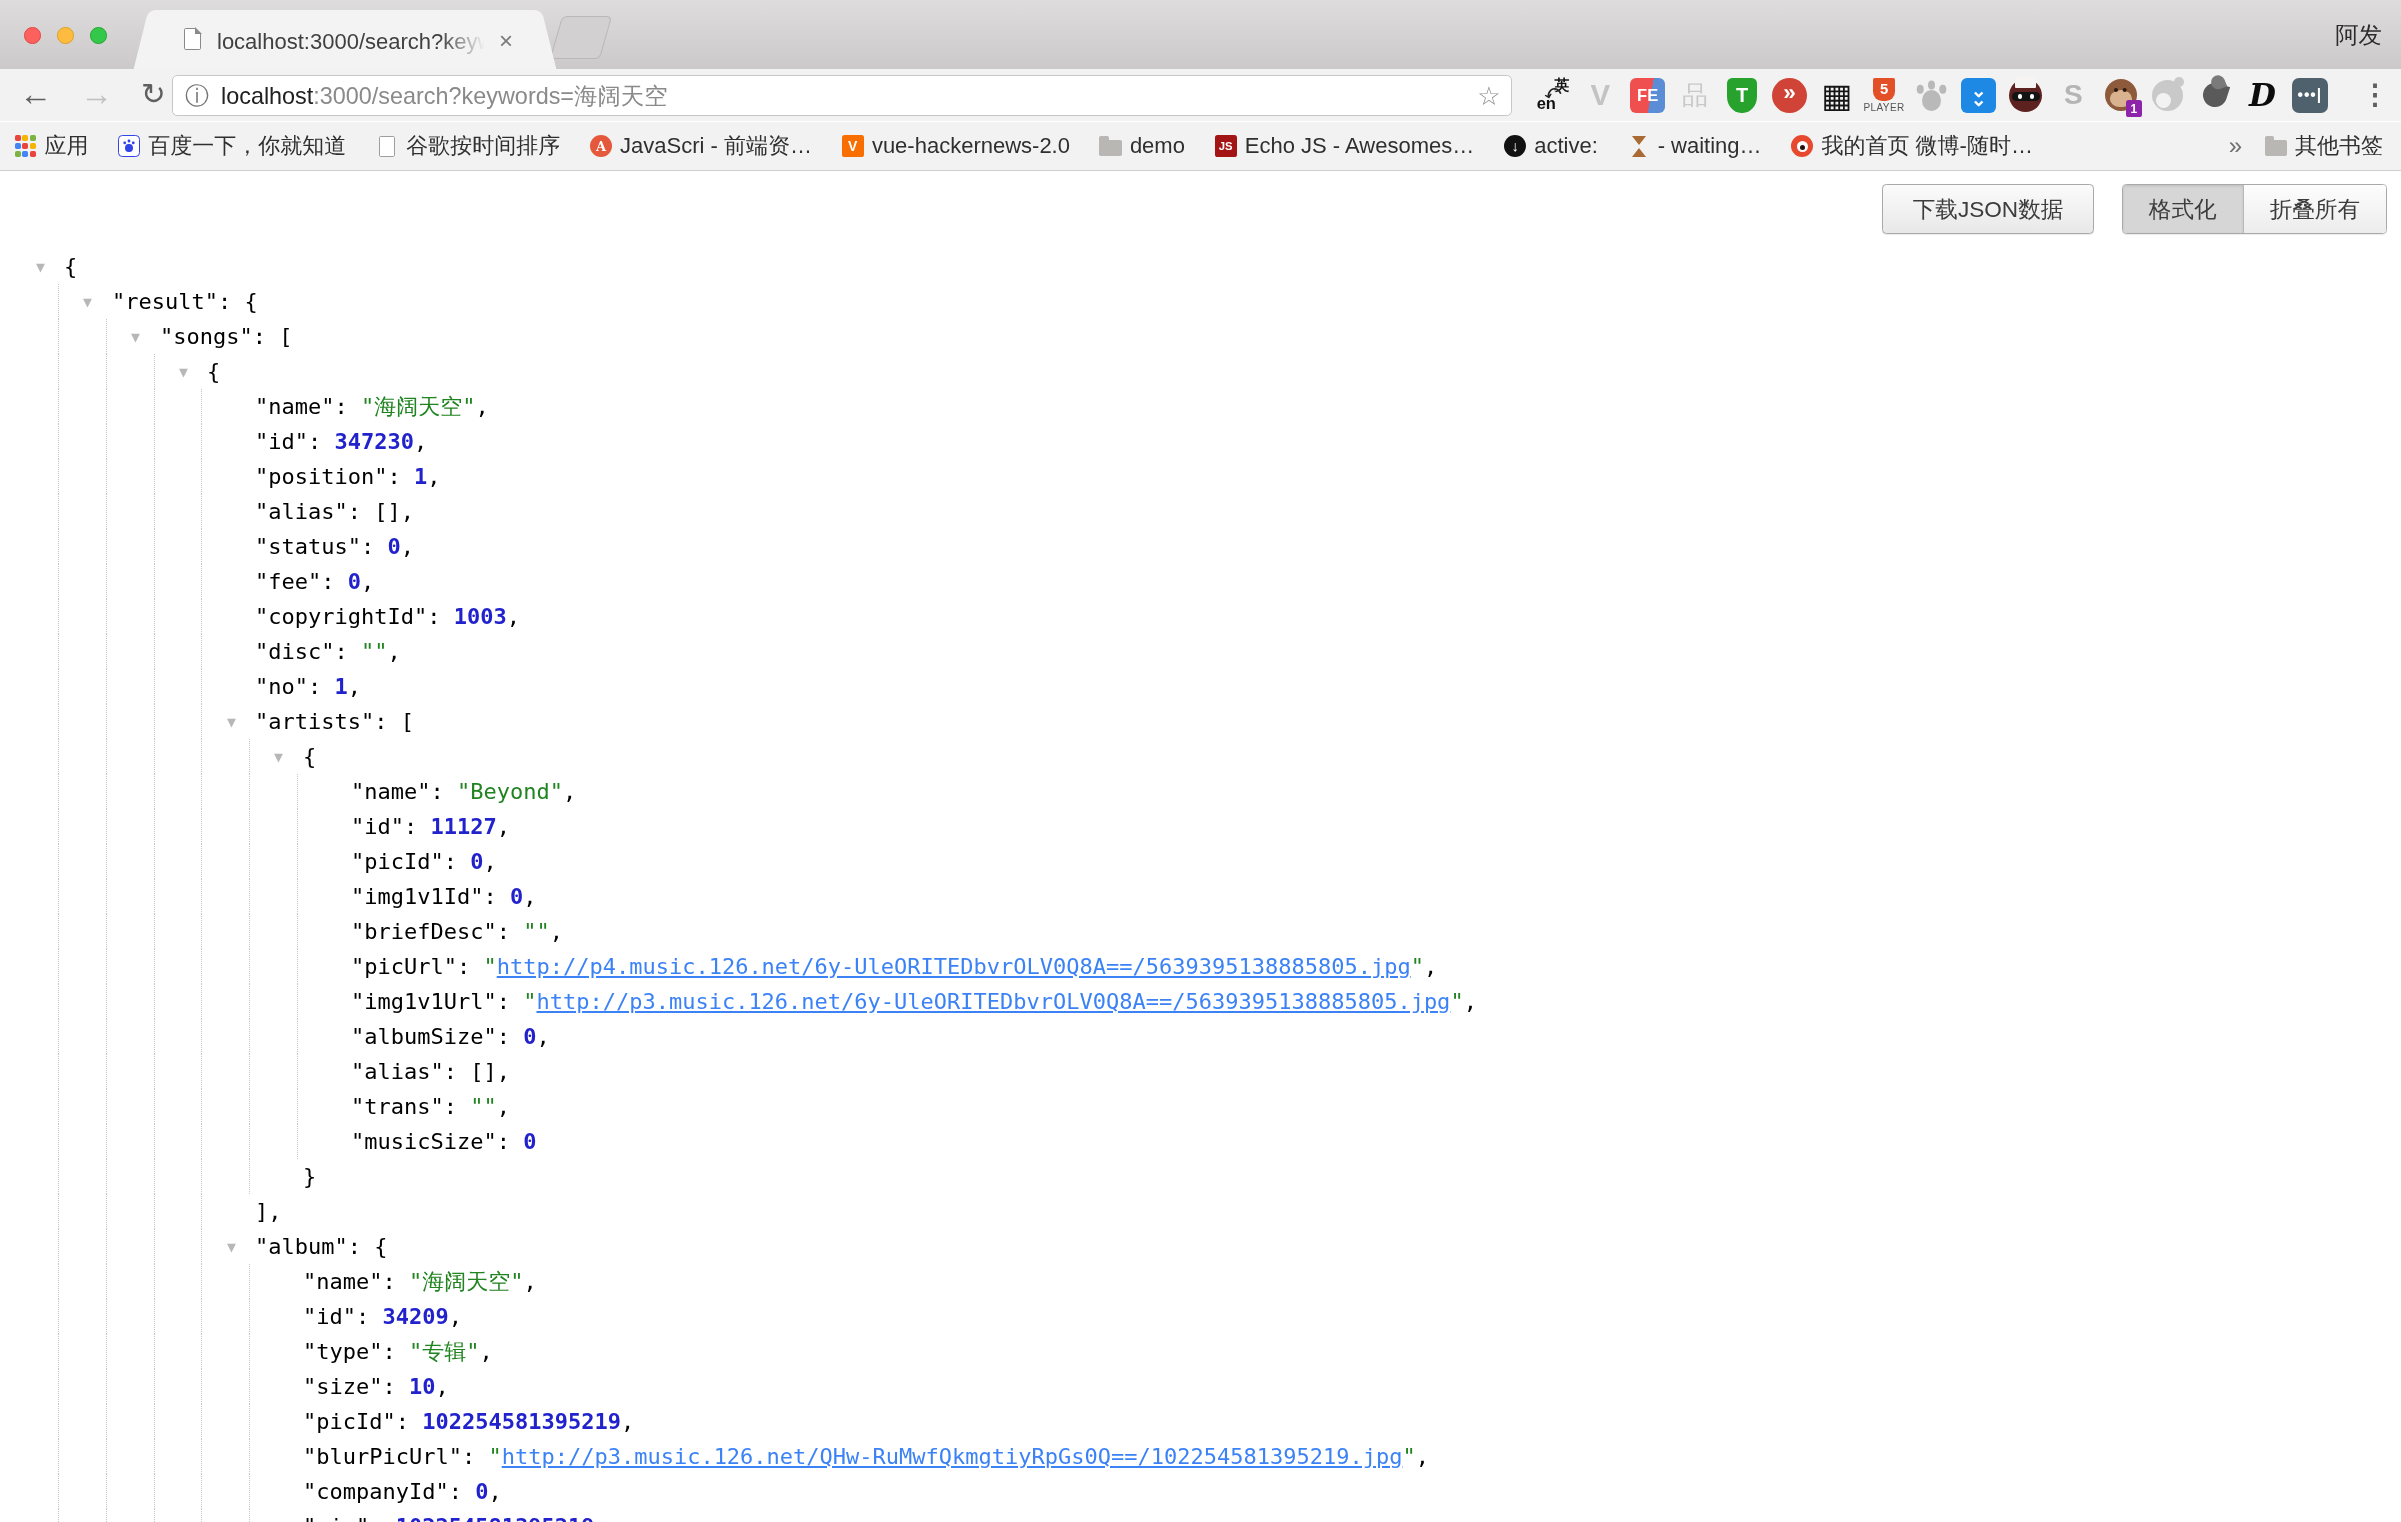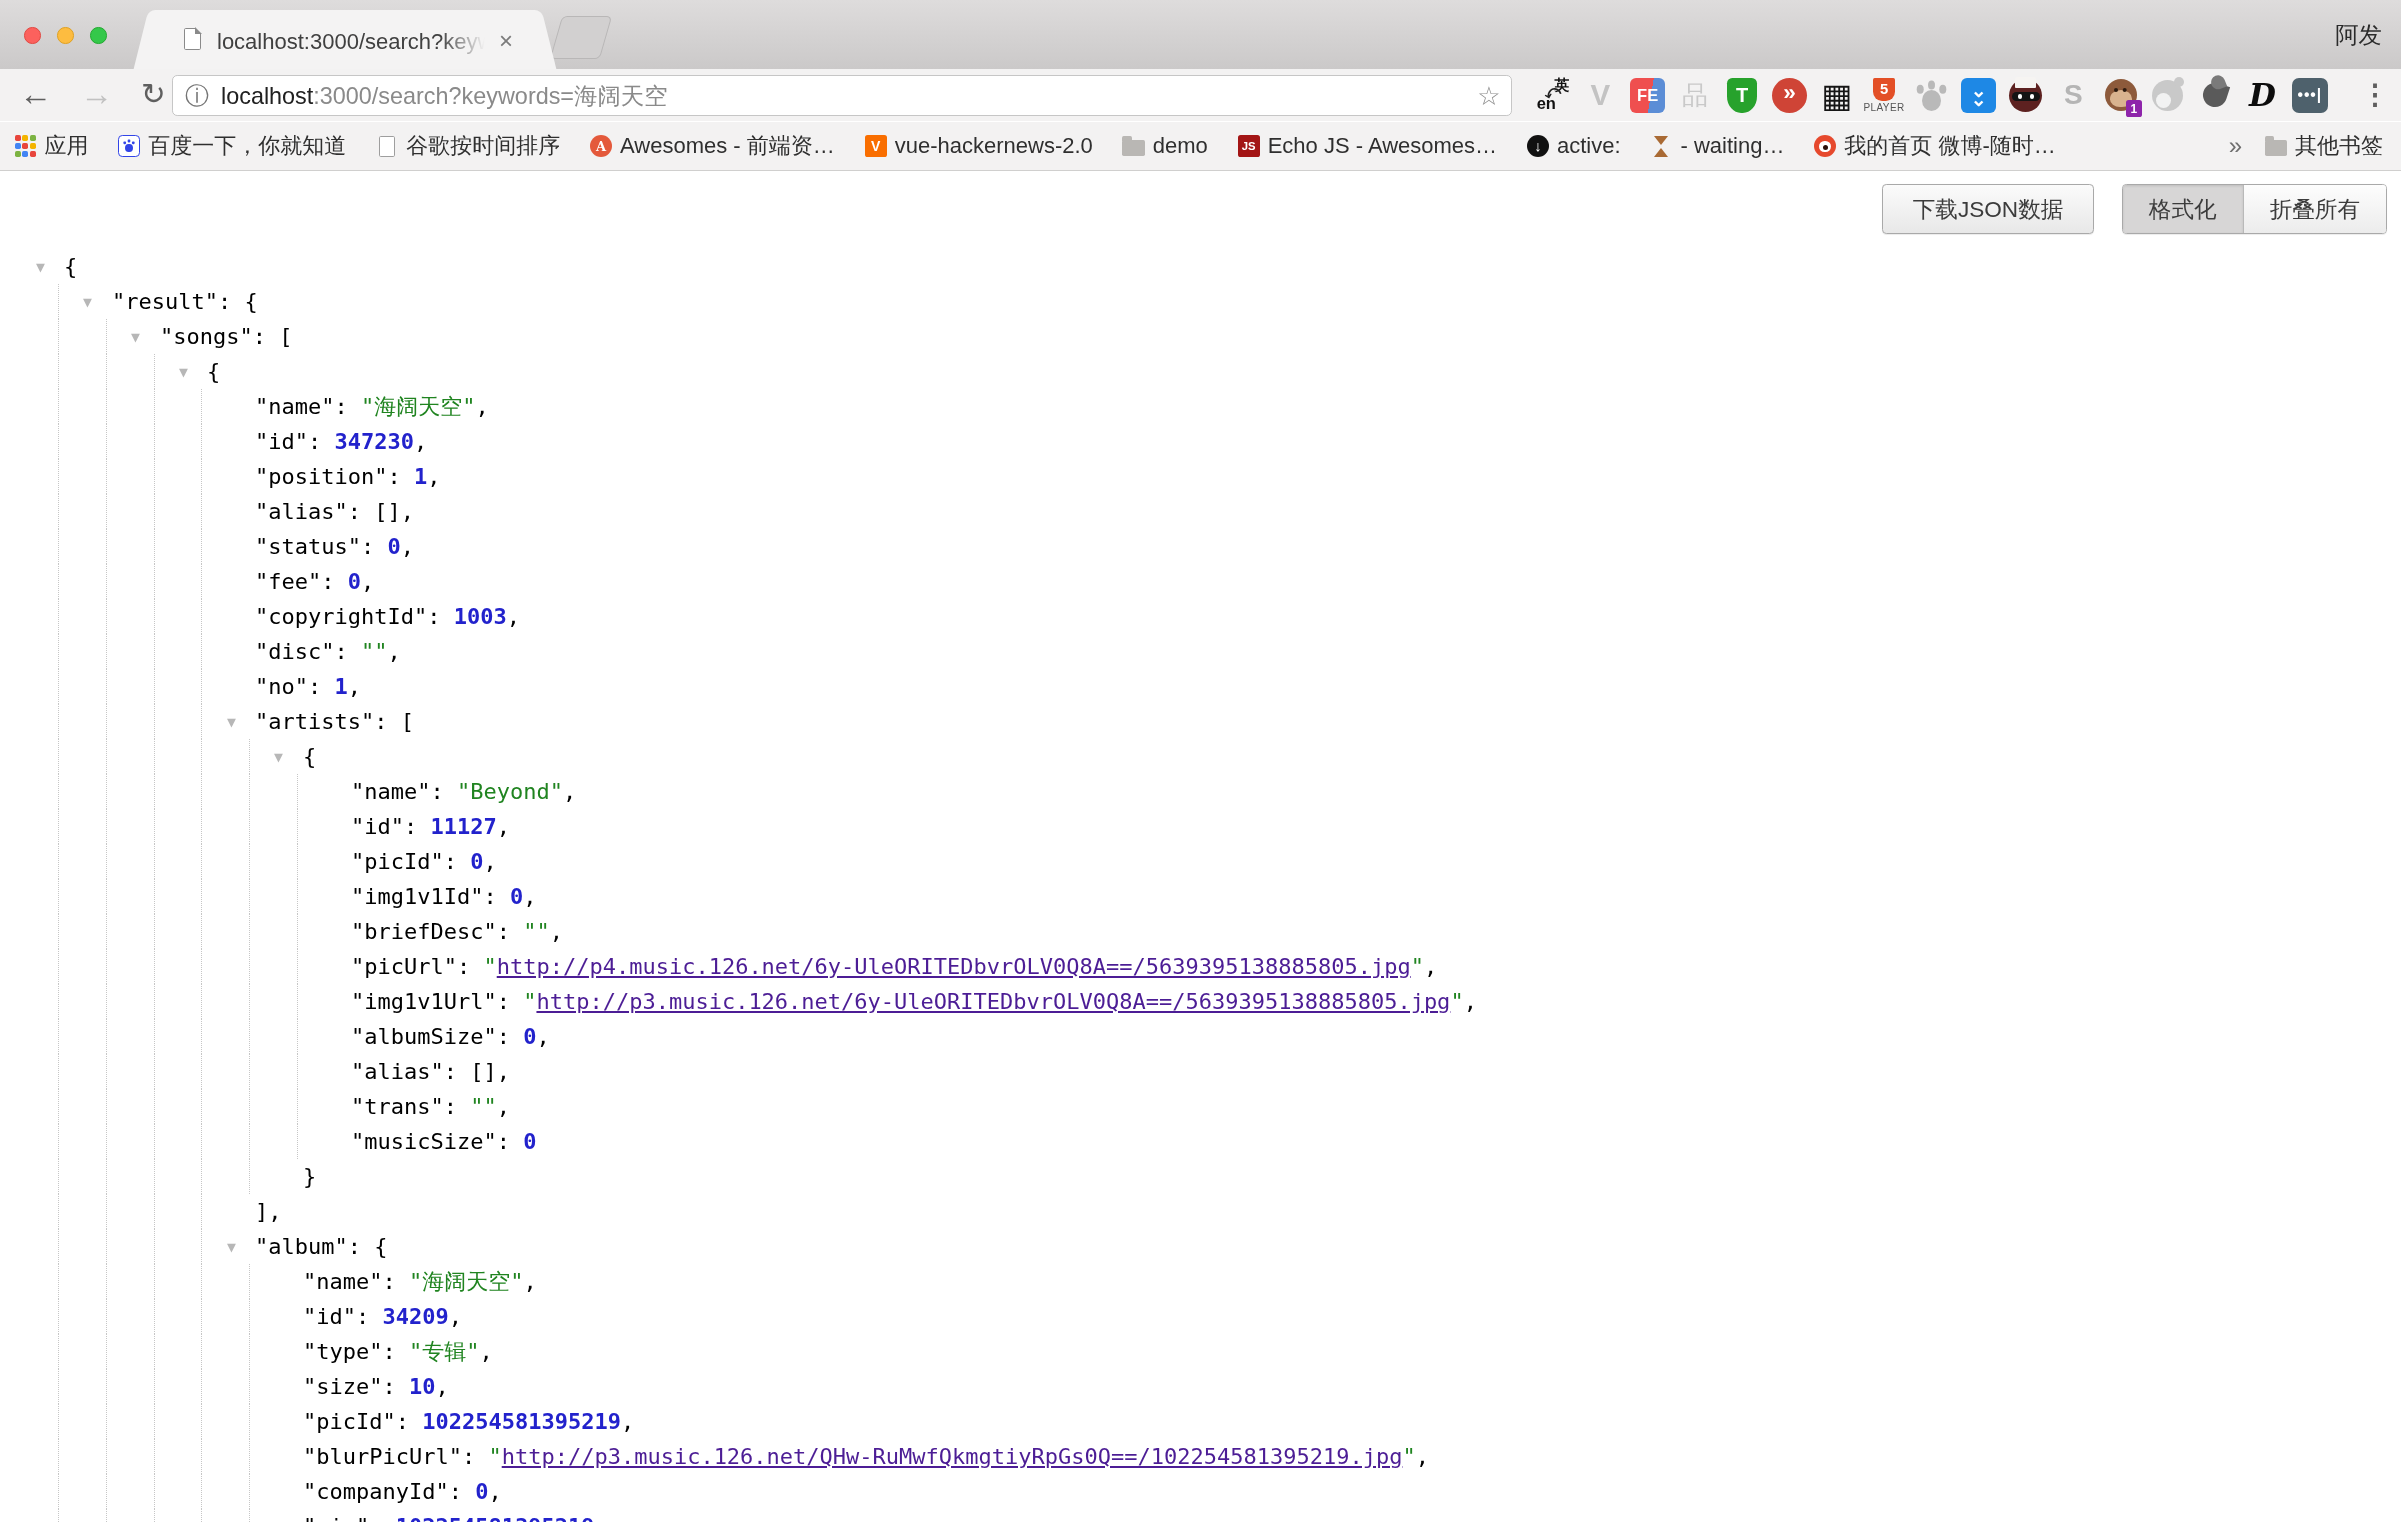--- a/index.html
+++ b/index.html
@@ -182,21 +182,21 @@
   .json-view { position:absolute; top:249px; left:0; width:2401px;
          font-family:"DejaVu Sans Mono", monospace; font-size:22px; }
   .jline { position:relative; height:35px; line-height:35px; white-space:nowrap; }
   .guide { position:absolute; top:0; bottom:0; width:0; border-left:0.9px dotted #c6c6c6; }
   .collapser { position:absolute; top:0; font-size:14.8px; color:#b7b7b7; }
   .tk-k { color:#000; }
   .tk-p { color:#000; }
   .tk-s { color:#208420; }
   .tk-q { color:#208420; }
   .tk-n { color:#2222cc; font-weight:bold; }
-  .tk-l { color:#4c1d95; text-decoration:underline; }
+  .tk-l { color:#3b82f6; text-decoration:underline; }
 </style>
 </head>
 <body>
 
 <div class="stage">
 
   <div class="titlebar">
     <div class="traffic tl-red"></div>
     <div class="traffic tl-yellow"></div>
     <div class="traffic tl-green"></div>
@@ -325,21 +325,21 @@
       <div class="bm">
         <span class="bm-ico">
           <span class="ico-doc"></span>
         </span>
         <span>谷歌按时间排序</span>
       </div>
       <div class="bm">
         <span class="bm-ico">
           <span class="ico-circle ico-awesomes">A</span>
         </span>
-        <span>Awesomes - 前端资…</span>
+        <span>JavaScri - 前端资…</span>
       </div>
       <div class="bm">
         <span class="bm-ico">
           <span class="ico-sq ico-vue">V</span>
         </span>
         <span>vue-hackernews-2.0</span>
       </div>
       <div class="bm">
         <span class="bm-ico">
           <span class="ico-folder"></span>

